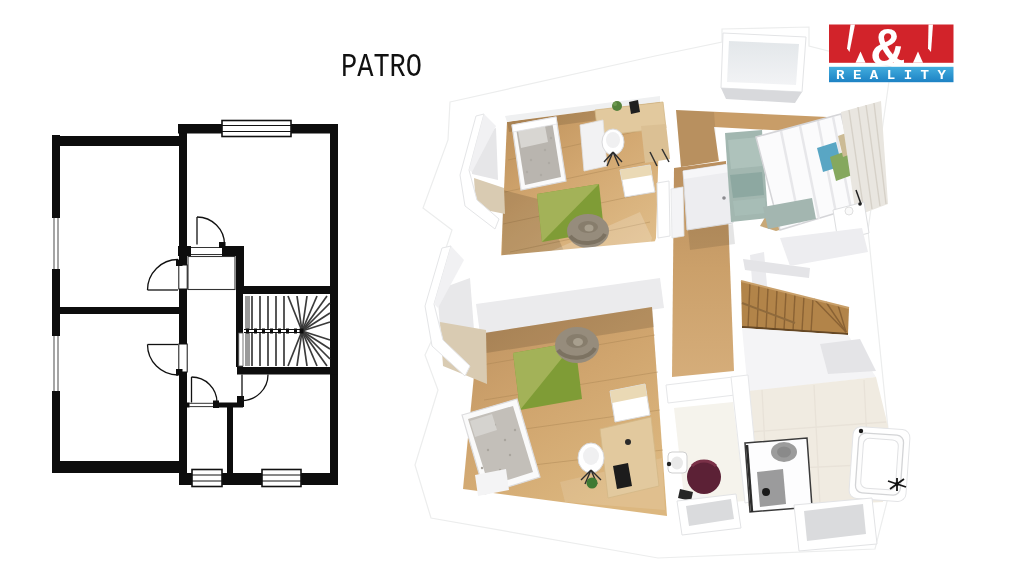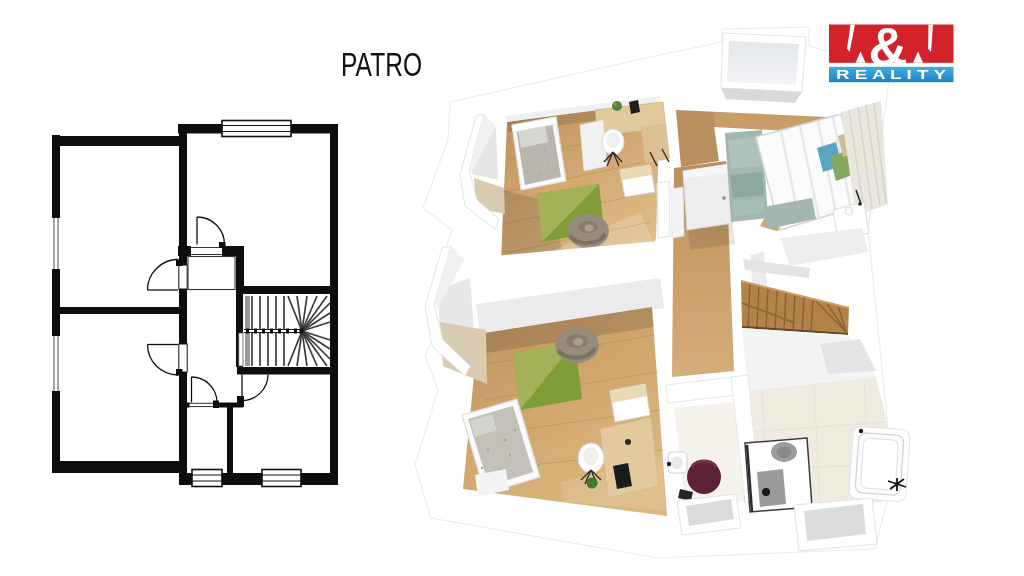--- a/index.html
+++ b/index.html
@@ -1,17 +1,17 @@
 <!DOCTYPE html>
 <html><head>
 <meta charset="utf-8">
 <style>
   html,body{margin:0;padding:0;background:#ffffff;}
   #stage{position:relative;width:1024px;height:576px;background:#ffffff;overflow:hidden;
-         font-family:Liberation Sans, sans-serif;}
+         font-family:Liberation Mono, monospace;}
   svg{display:block;}
 </style>
 </head>
 <body>
 <div id="stage">
 <svg width="1024" height="576" viewBox="0 0 1024 576" xmlns="http://www.w3.org/2000/svg">
 <defs>
   <linearGradient id="woodg" x1="0" y1="0" x2="0.8" y2="1">
     <stop offset="0" stop-color="#bb8e58"></stop>
     <stop offset="0.5" stop-color="#d2a770"></stop>

